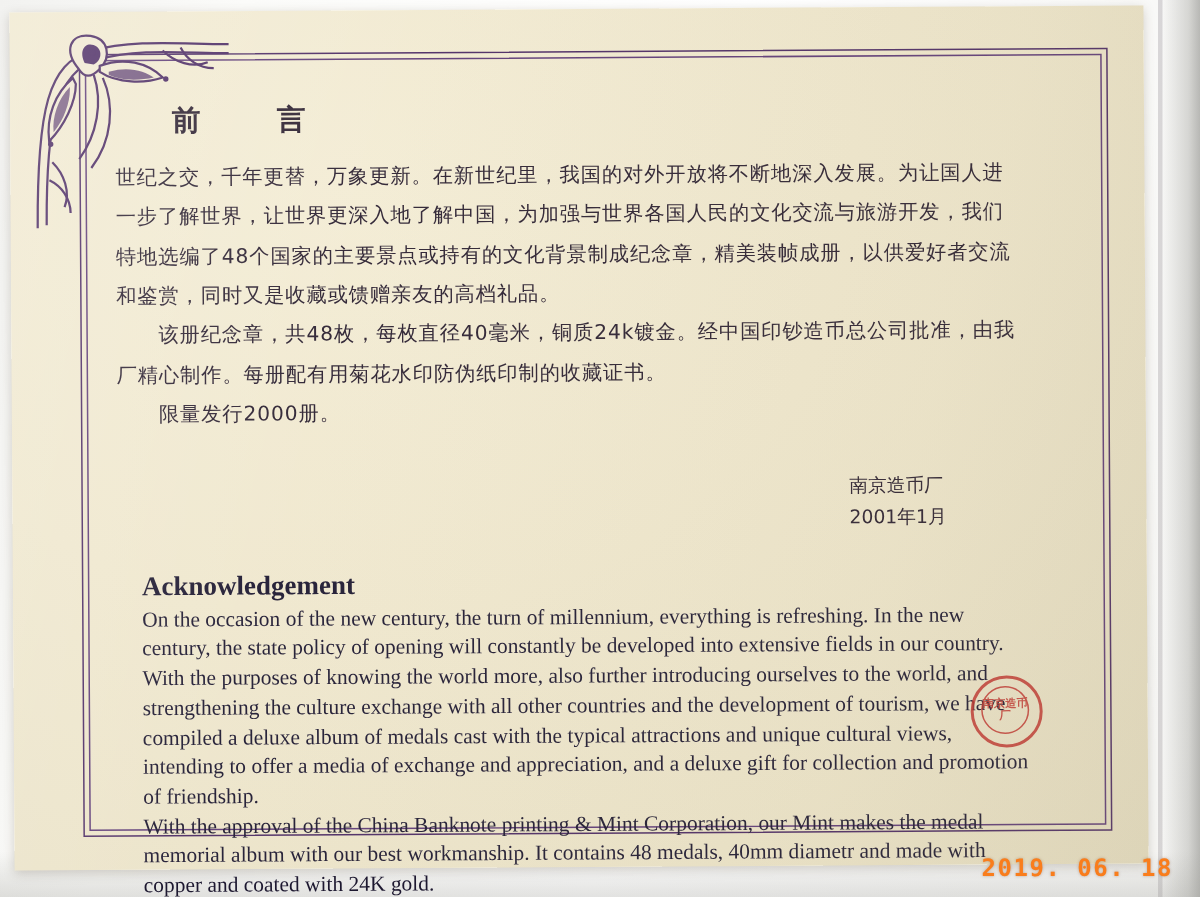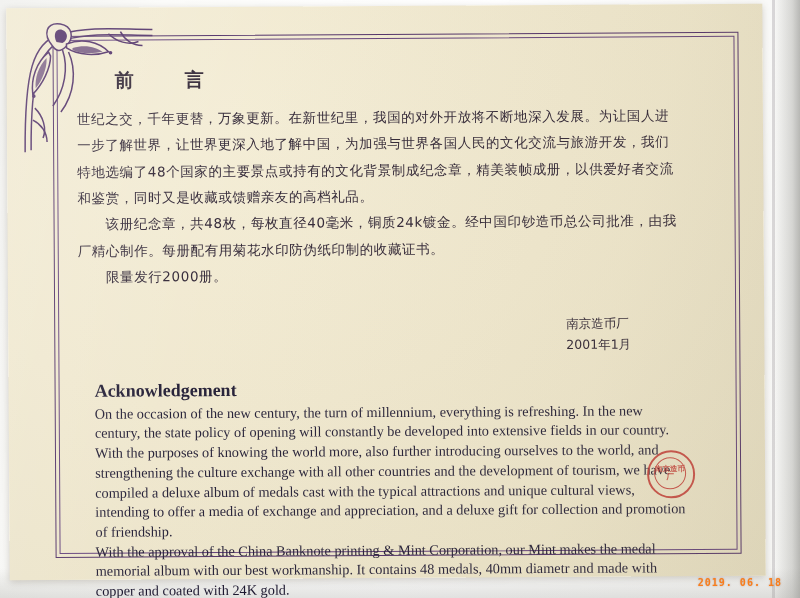--- a/index.html
+++ b/index.html
@@ -173,21 +173,21 @@
     text-align: center;
     font-weight: bold;
   }
 
   
   .date-stamp {
     position: absolute;
     right: 18px;
     bottom: 10px;
     font-family: "DejaVu Sans Mono", monospace;
-    font-size: 10px;
+    font-size: 16px;
     font-weight: bold;
     color: #f97d1c;
     letter-spacing: 1px;
     text-shadow: 0 0 2px rgba(120,50,0,0.35);
   }
 </style>
 </head>
 <body>
 
 <div id="page">

